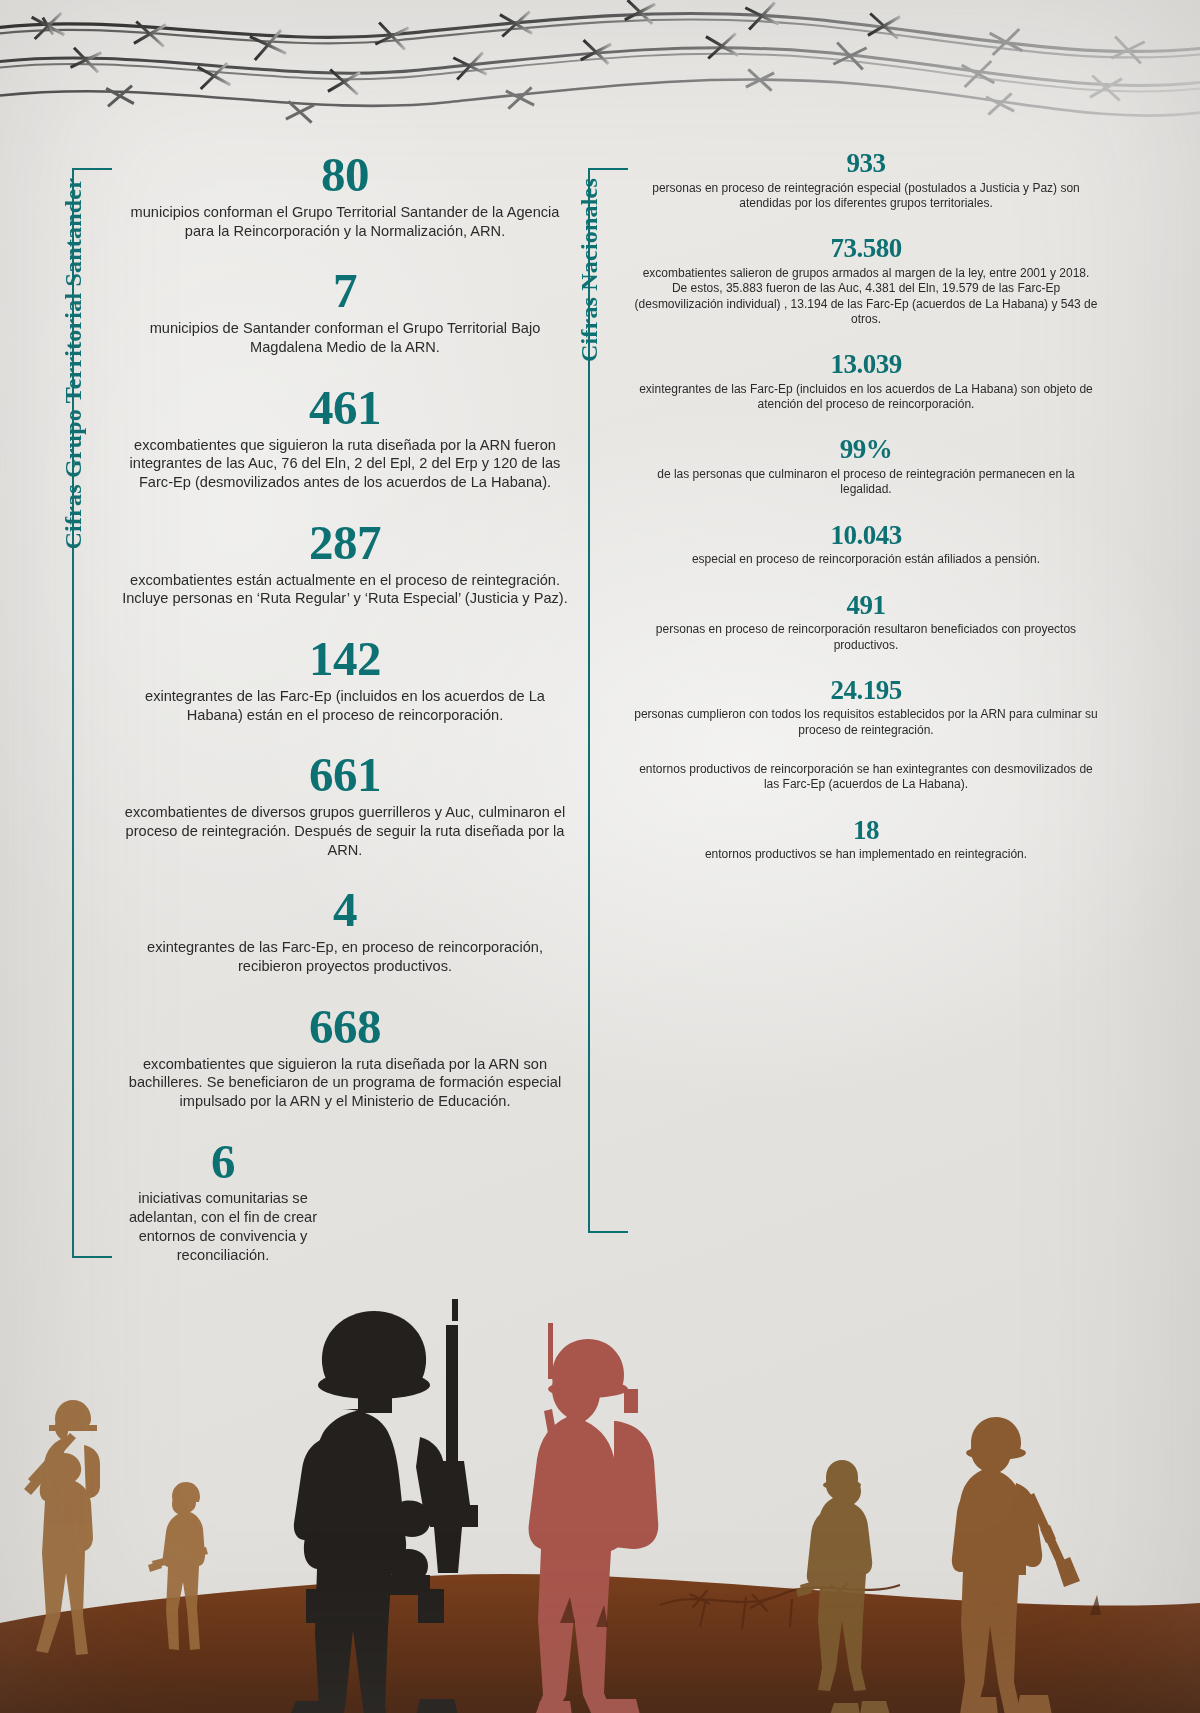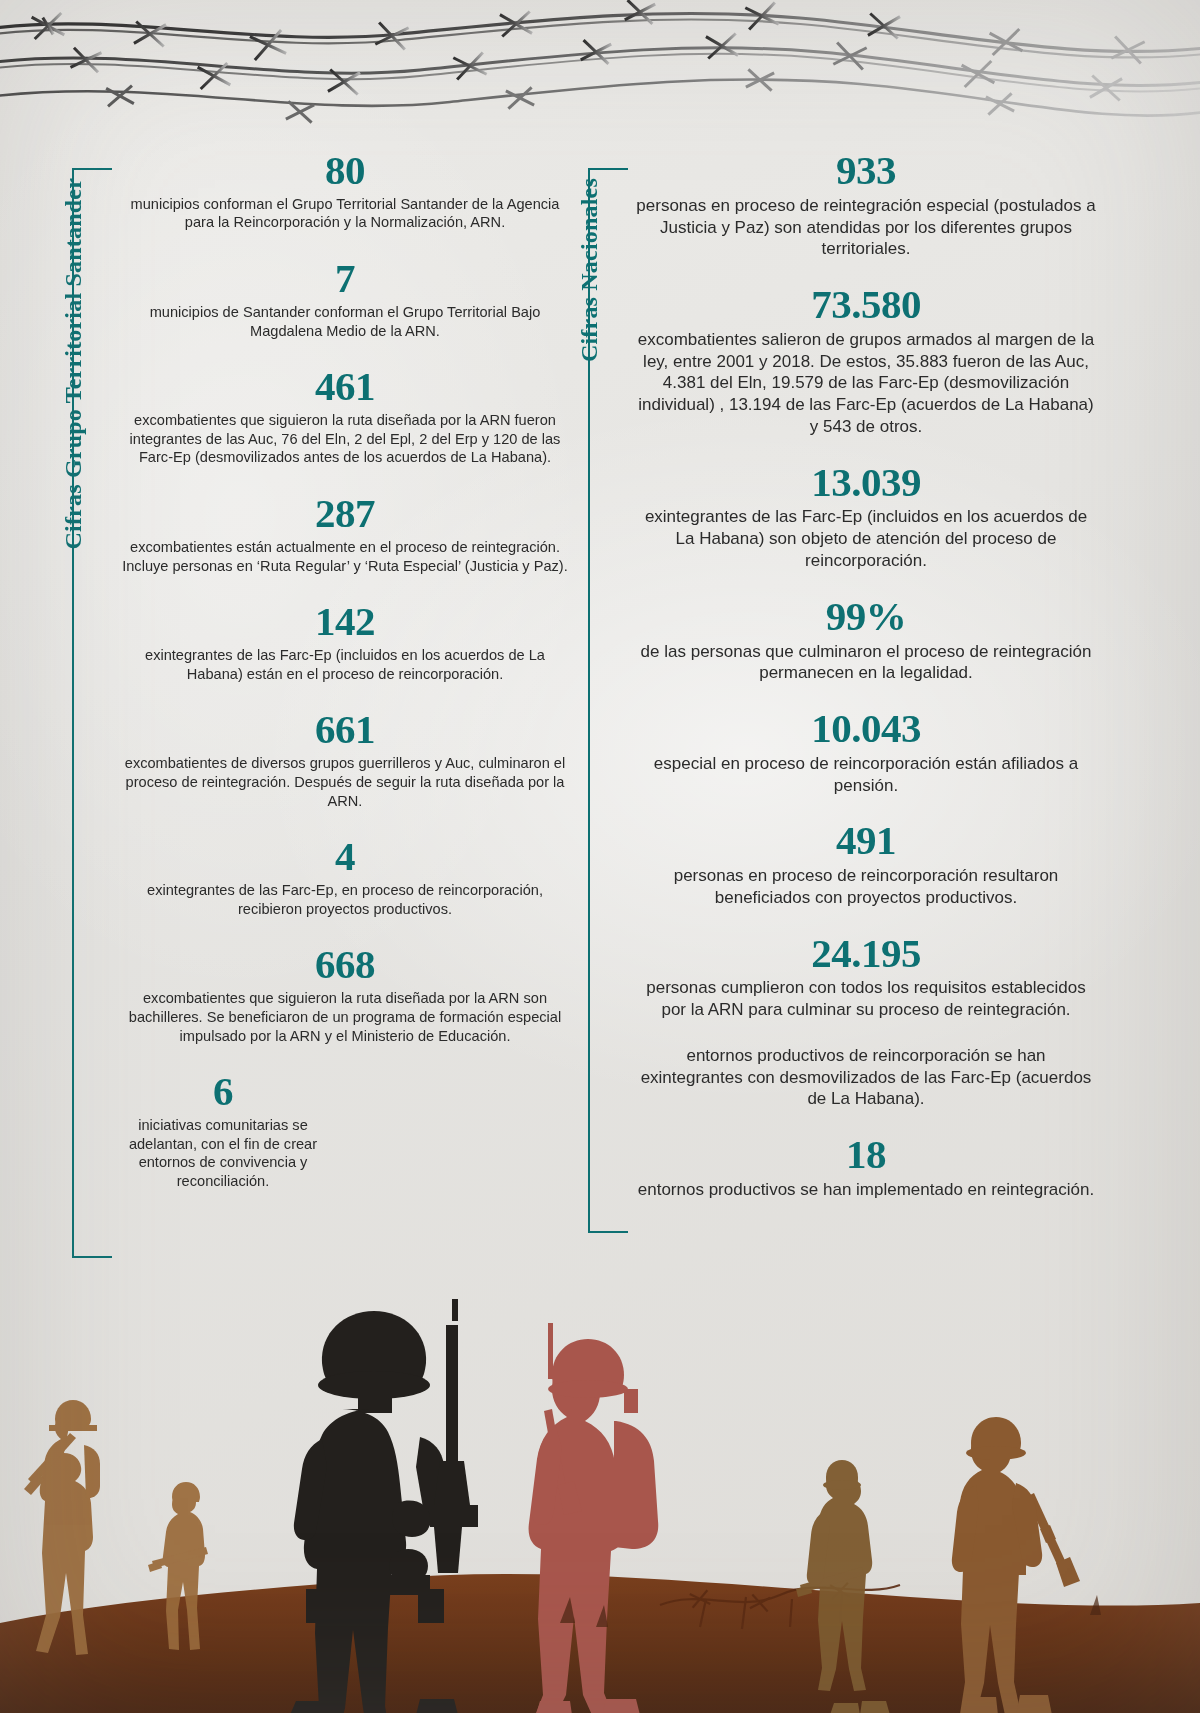--- a/index.html
+++ b/index.html
@@ -77,27 +77,27 @@
     letter-spacing:-0.5px;
   }
   .stat .desc {
     font-family:Liberation Sans, sans-serif;
     color:#2b2b2b;
     line-height:1.28;
     margin-top:3px;
   }
 
   
-  #col-left .num  { font-size:41px; }
+  #col-left .num  { font-size:49px; }
   #col-left .desc { font-size:14.6px; }
   #col-left .stat { margin-bottom:26px; }
 
   
-  #col-right .num  { font-size:41px; }
-  #col-right .desc { font-size:17px; }
+  #col-right .num  { font-size:27px; }
+  #col-right .desc { font-size:12px; }
   #col-right .stat { margin-bottom:24px; }
 
   
   .stat.narrow { width:230px; margin-left:-10px; }
   .stat.narrow .num { font-size:36px; }
   .stat.narrow .desc { font-size:14.6px; }
 
   
   #ground {
     position:absolute; left:0; bottom:0; width:1200px; height:420px;

